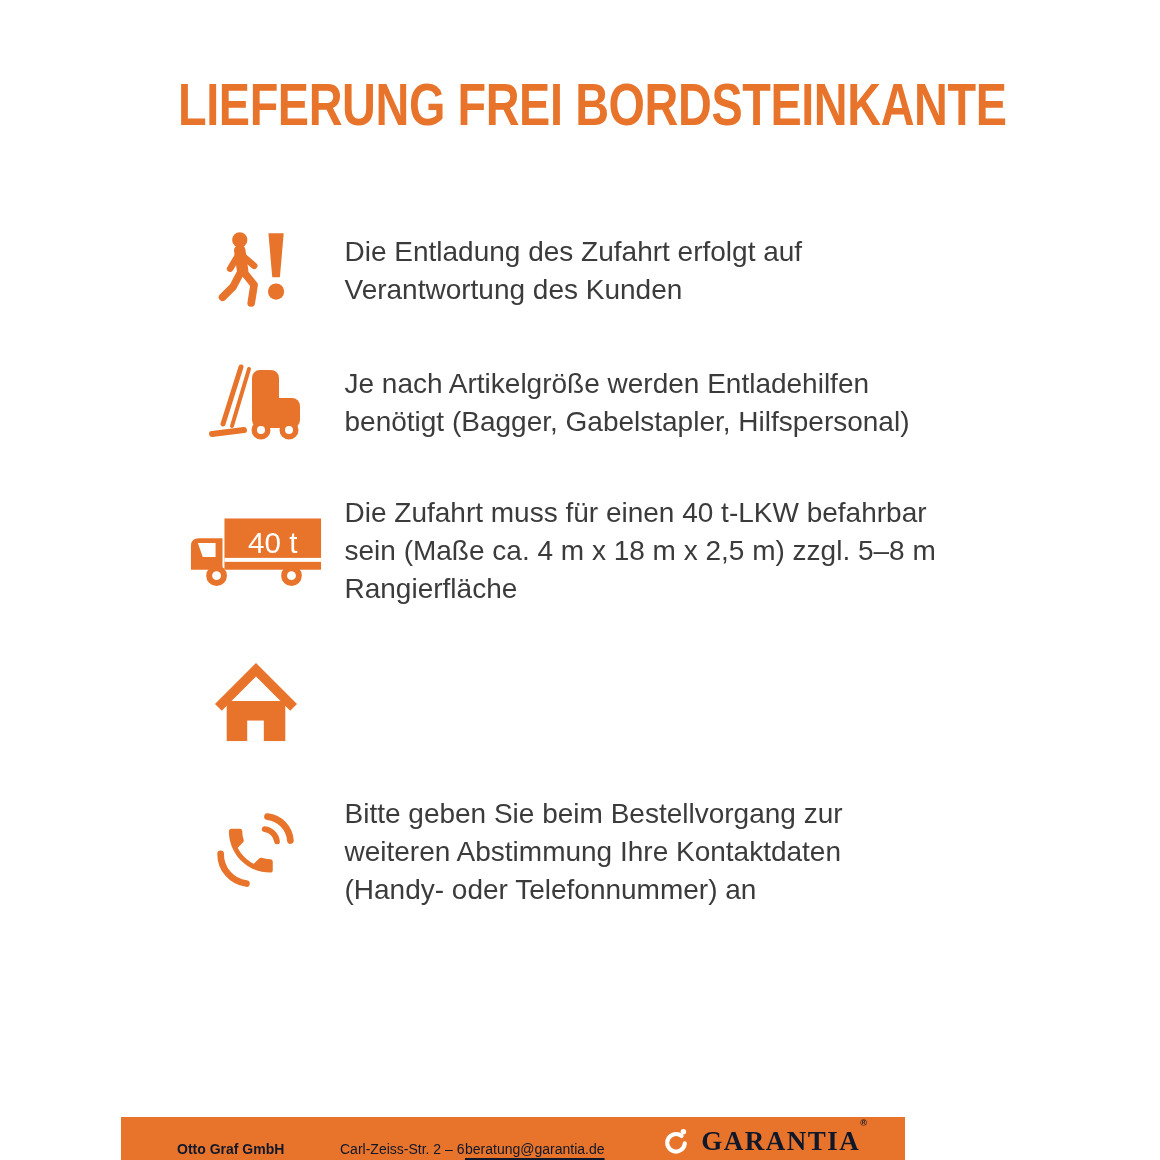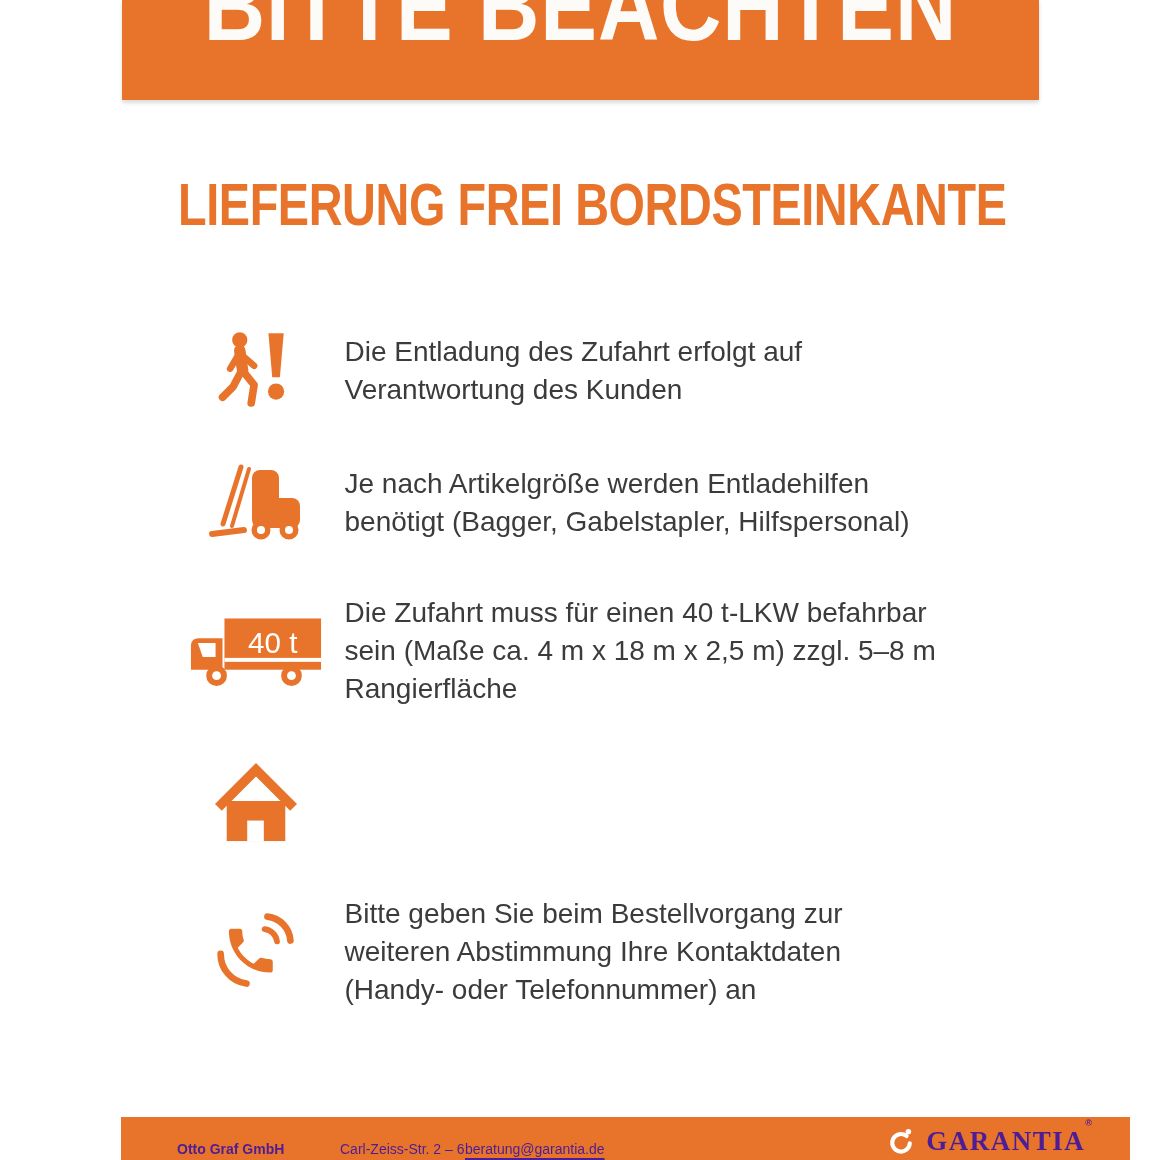--- a/index.html
+++ b/index.html
@@ -69,24 +69,24 @@
   }
   .icn{display:block;}
   .orange{fill:#e8742c;}
   .ostroke{stroke:#e8742c;fill:none;}
 
   
   .footer{
     position:absolute;
     left:121px;
     top:1117px;
-    width:1009px;
+    width:784px;
     height:43px;
     background:#e8742c;
-    color:#4c1d95;
+    color:#0f172a;
     overflow:hidden;
   }
   .footer .f-text{
     position:absolute;
     bottom:3px;
     font-size:14px;
     white-space:nowrap;
   }
   .f-company{left:56px;font-weight:700;}
   .f-address{left:219px;}
@@ -112,23 +112,20 @@
     line-height:1;
   }
   .f-reg{font-size:9px;vertical-align:top;position:relative;top:-9px;font-family:"Liberation Sans",sans-serif;letter-spacing:0;}
 </style>
 </head>
 <body>
 
 <div class="page">
   <div class="doc">
 
-    <div class="banner">
-      <h1>BITTE BEACHTEN</h1>
-    </div>
 
     <div class="heading">LIEFERUNG FREI BORDSTEINKANTE</div>
 
     <div class="items">
 
       <div class="item">
         <div class="item-icon">
           <svg class="icn" width="86" height="82" viewBox="0 0 90 85" aria-hidden="true">
             <circle class="orange" cx="28" cy="10" r="8"></circle>
             <g class="ostroke" stroke-linecap="round" stroke-linejoin="round">

